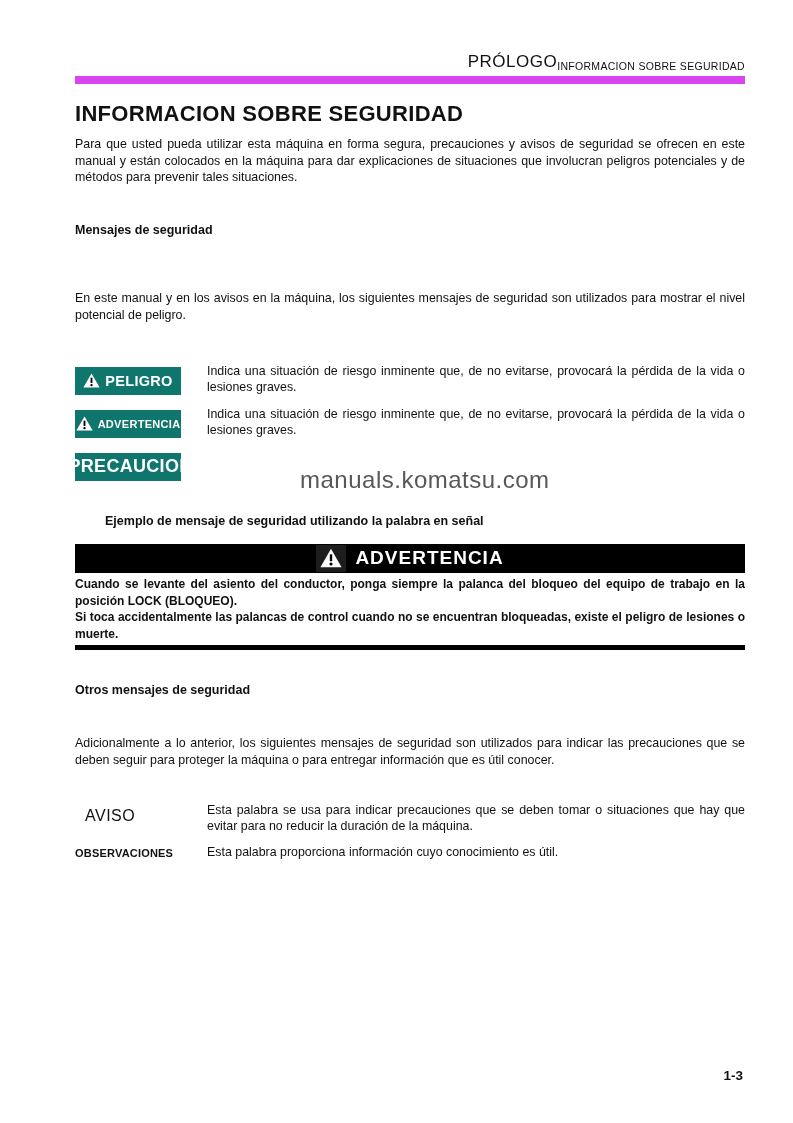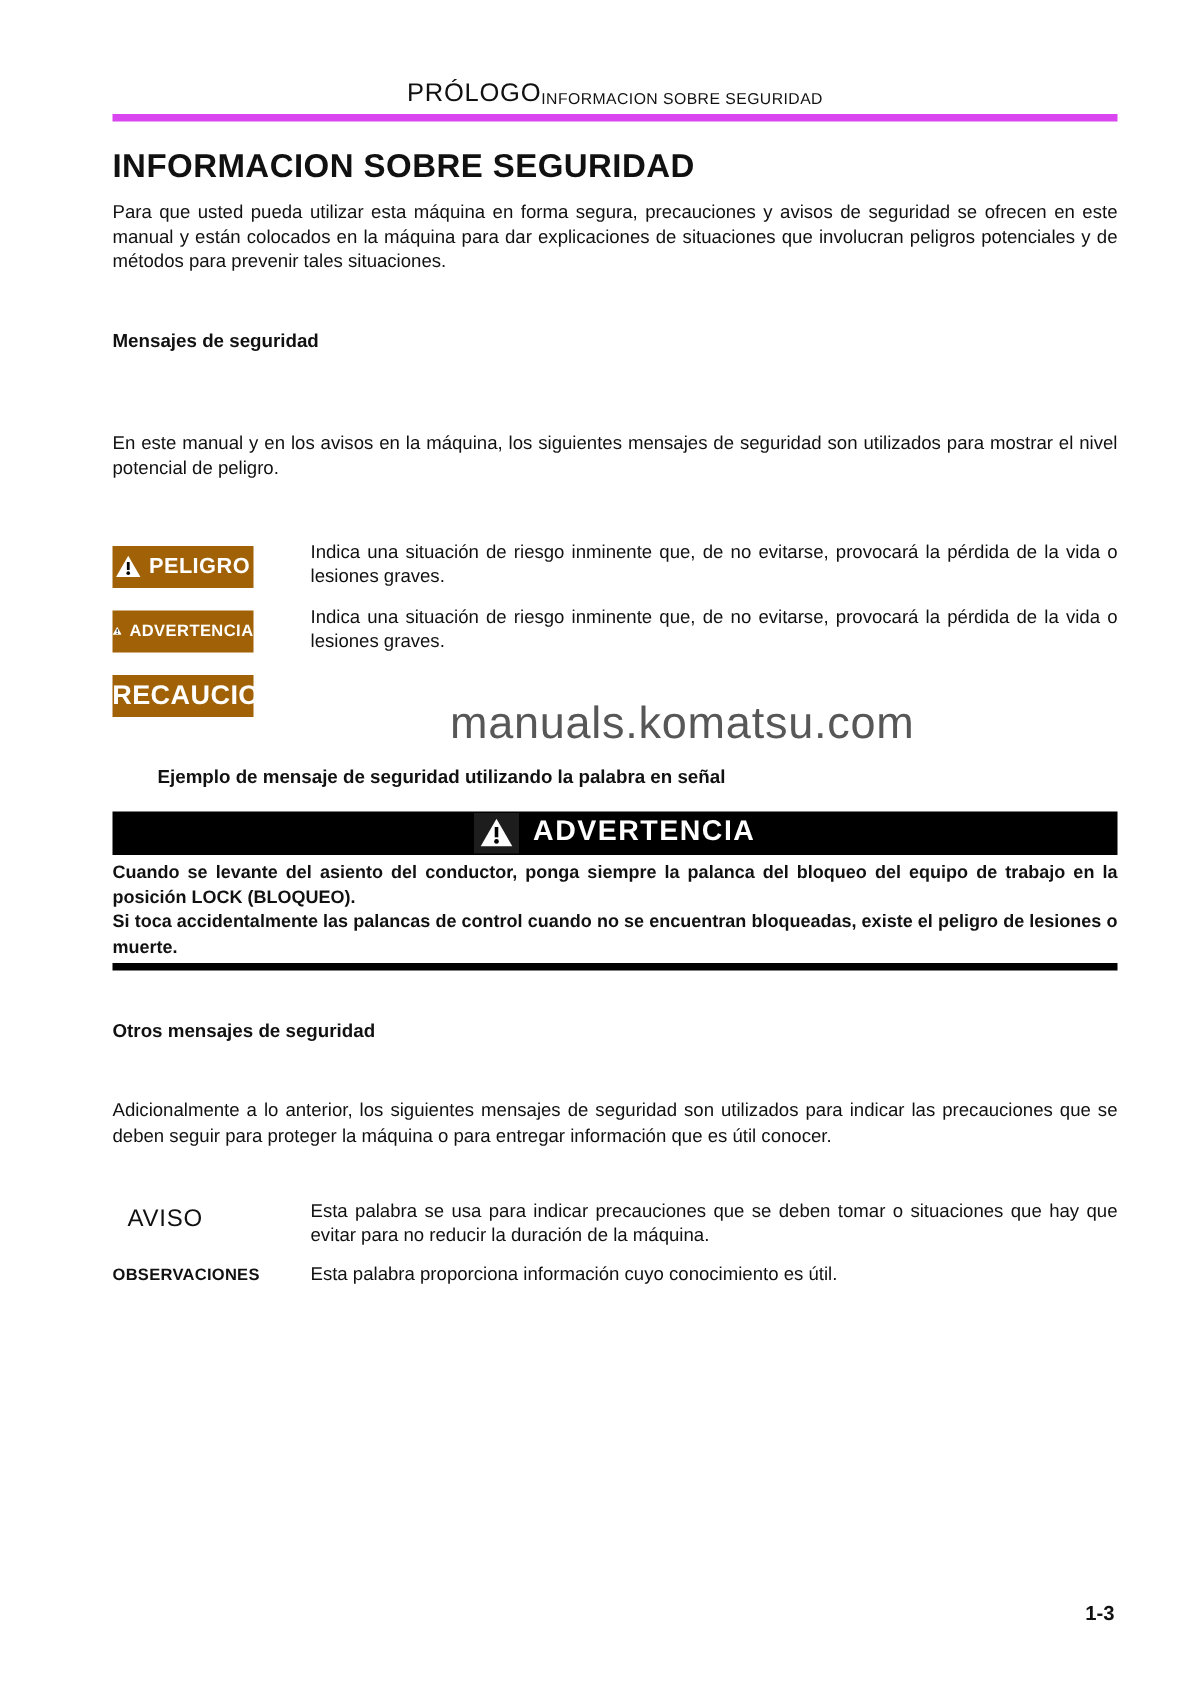--- a/index.html
+++ b/index.html
@@ -10,25 +10,25 @@
     height: 1123px;
     background: #ffffff;
     font-family: "Liberation Sans", sans-serif;
     color: #111;
     padding: 0 48px 0 75px;
     overflow: hidden;
   }
   
   .running-header {
     display: flex;
-    justify-content: center;
+    justify-content: flex-end;
     align-items: flex-end;
     padding-top: 52px;
     padding-bottom: 4px;
-    border-bottom: 5px solid #d946ef;
+    border-bottom: 8px solid #d946ef;
   }
   .running-header .left { font-size: 17px; letter-spacing: 0.5px; }
   .running-header .right { font-size: 10.5px; letter-spacing: 0.3px; }
 
   
   h1.page-title {
     margin-top: 17px;
     font-size: 22px;
     font-weight: bold;
     letter-spacing: 0.3px;
@@ -48,42 +48,42 @@
 
   
   .signal-rows { margin-top: 39px; }
   .signal-row {
     display: grid;
     grid-template-columns: 132px 1fr;
     align-items: flex-start;
     margin-bottom: 10px;
   }
   .badge {
-    width: 94px;
+    width: 106px;
     height: 28px;
-    background: #a16207;
+    background: #0f766e;
     color: #fff;
     display: flex;
     align-items: center;
     justify-content: center;
     gap: 5px;
     margin-top: 4px;
   }
   .badge .badge-label { font-weight: bold; font-size: 14.5px; letter-spacing: 0.3px; }
   .row-advertencia .badge-label { font-size: 11px; }
   .row-precaucion  .badge-label { font-size: 18px; }
   .tri { width: 18px; height: 16px; display: block; }
   .badge .tri { width: 17px; height: 15px; }
 
   
   .watermark {
     position: absolute;
     left: 300px;
     top: 466px;
-    font-size: 30px;
+    font-size: 24px;
     color: rgba(40, 40, 40, 0.78);
     letter-spacing: 0.5px;
     white-space: nowrap;
     pointer-events: none;
   }
 
   
   .h-ejemplo { margin-top: 33px; padding-left: 30px; }
   .warning-banner {
     margin-top: 16px;

